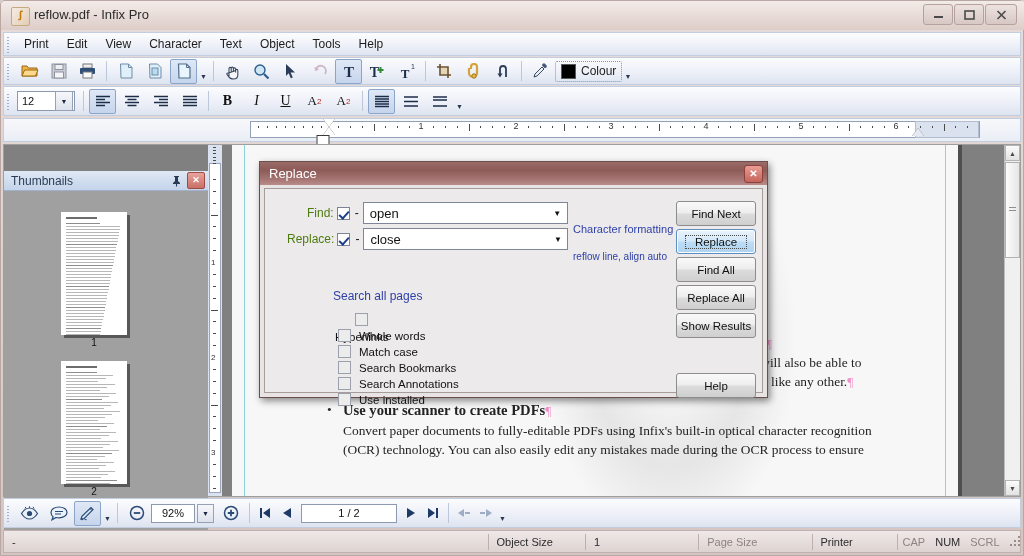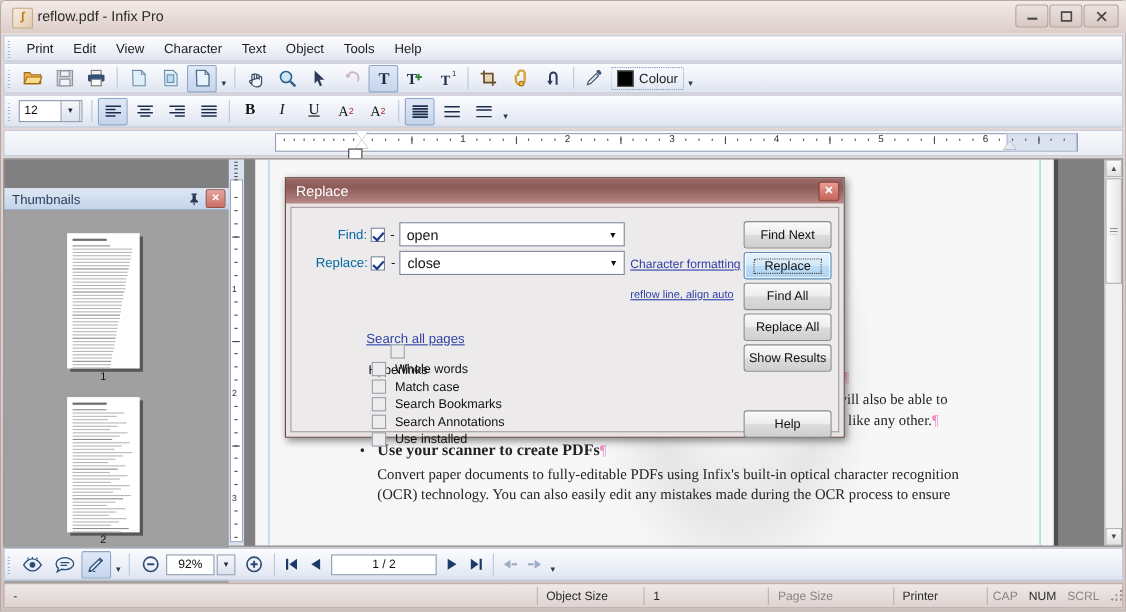--- a/index.html
+++ b/index.html
@@ -257,39 +257,39 @@
     border:1px solid #8d4139;border-radius:3px;
     color:#fff;font-size:10px;font-weight:bold;text-align:center;line-height:15px;
   }
   .dlg-body{
     position:absolute;left:4px;top:26px;right:4px;bottom:4px;
     background:#eceaea;border:1px solid #a69c9b;box-sizing:border-box;
   }
   .row{position:absolute;display:flex;align-items:center;}
   .row-find{left:42px;top:13px;}
   .row-repl{left:22px;top:39px;}
-  .rlabel{font-size:12px;color:#0369a1;}
+  .rlabel{font-size:12px;color:#4d7c0f;}
   .chk{
     width:13px;height:13px;background:#fff;border:1px solid #7a8496;
     margin:0 3px;display:inline-block;position:relative;box-sizing:border-box;
   }
   .chk.on::after{
     content:"";position:absolute;left:3px;top:1px;width:4px;height:8px;
     border:solid #1b3e8c;border-width:0 2px 2px 0;transform:rotate(42deg);
   }
   .chk.flat{background:#ececec;border:1px solid #9aa0ac;}
   .dash{font-size:12px;color:#111;margin:0 4px 0 2px;}
   .dcombo{
     width:205px;height:22px;background:#fff;border:1px solid #7d8799;
     display:flex;align-items:center;box-sizing:border-box;
   }
   .dcombo .dtxt{flex:1;padding-left:6px;font-size:13px;color:#111;}
   .dcombo .darr{width:19px;text-align:center;font-size:8px;color:#111;}
   .link{
-    position:absolute;font-size:11px;color:#2d3fa8;text-decoration:underline;margin-top:12px;
+    position:absolute;font-size:11px;color:#2d3fa8;
   }
   .link-charfmt{left:308px;top:34px;}
   .link-reflow{left:308px;top:62px;font-size:10px;}
   .link-searchall{left:68px;top:100px;font-size:12px;}
   .cbrow{position:absolute;left:70px;display:flex;align-items:center;gap:5px;font-size:11.5px;color:#111;}
   .dbtn{
     position:absolute;left:411px;width:78px;height:23px;
     background:linear-gradient(180deg,#fafafa 0%,#ededed 48%,#dcdcdc 52%,#cfcfcf 100%);
     border:1px solid #8d8d8d;border-radius:3px;
     font-size:11.5px;color:#111;display:flex;align-items:center;justify-content:center;

